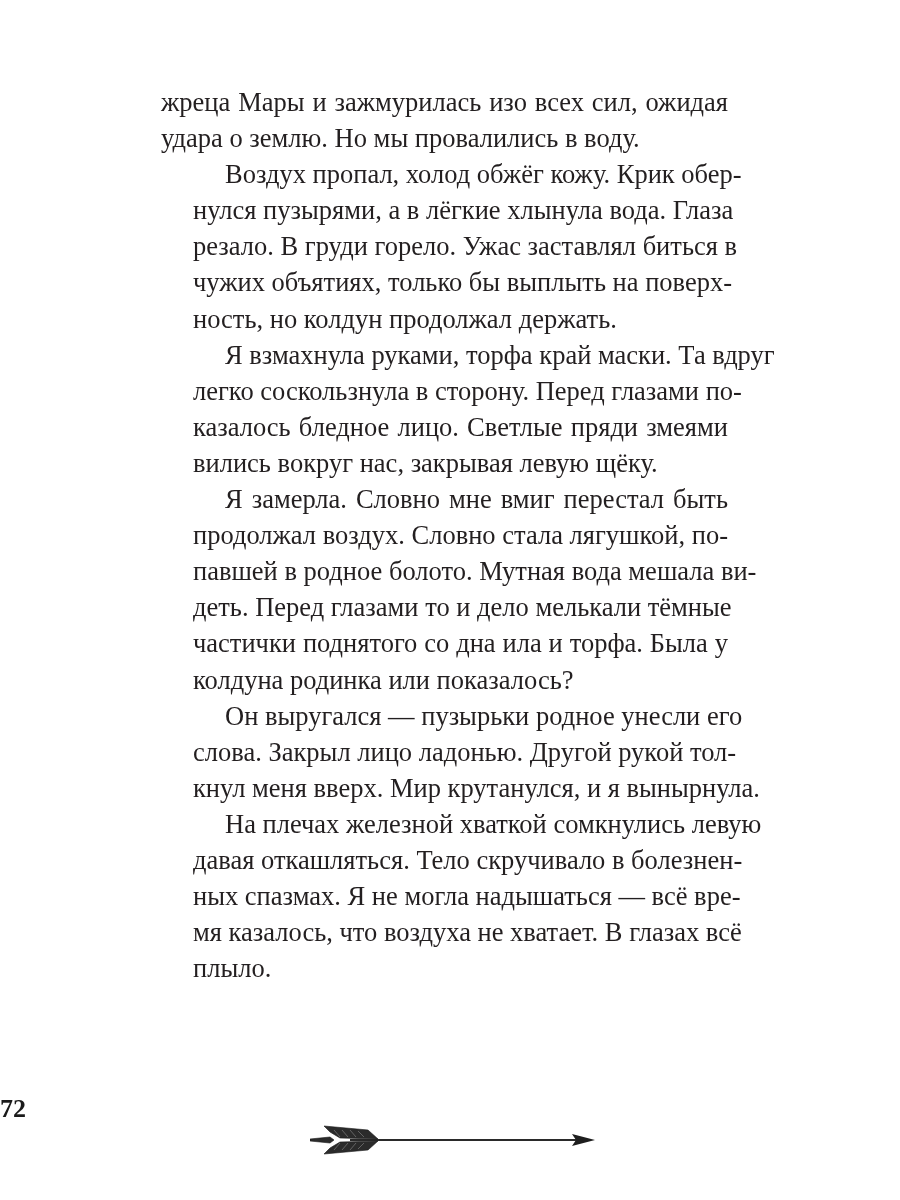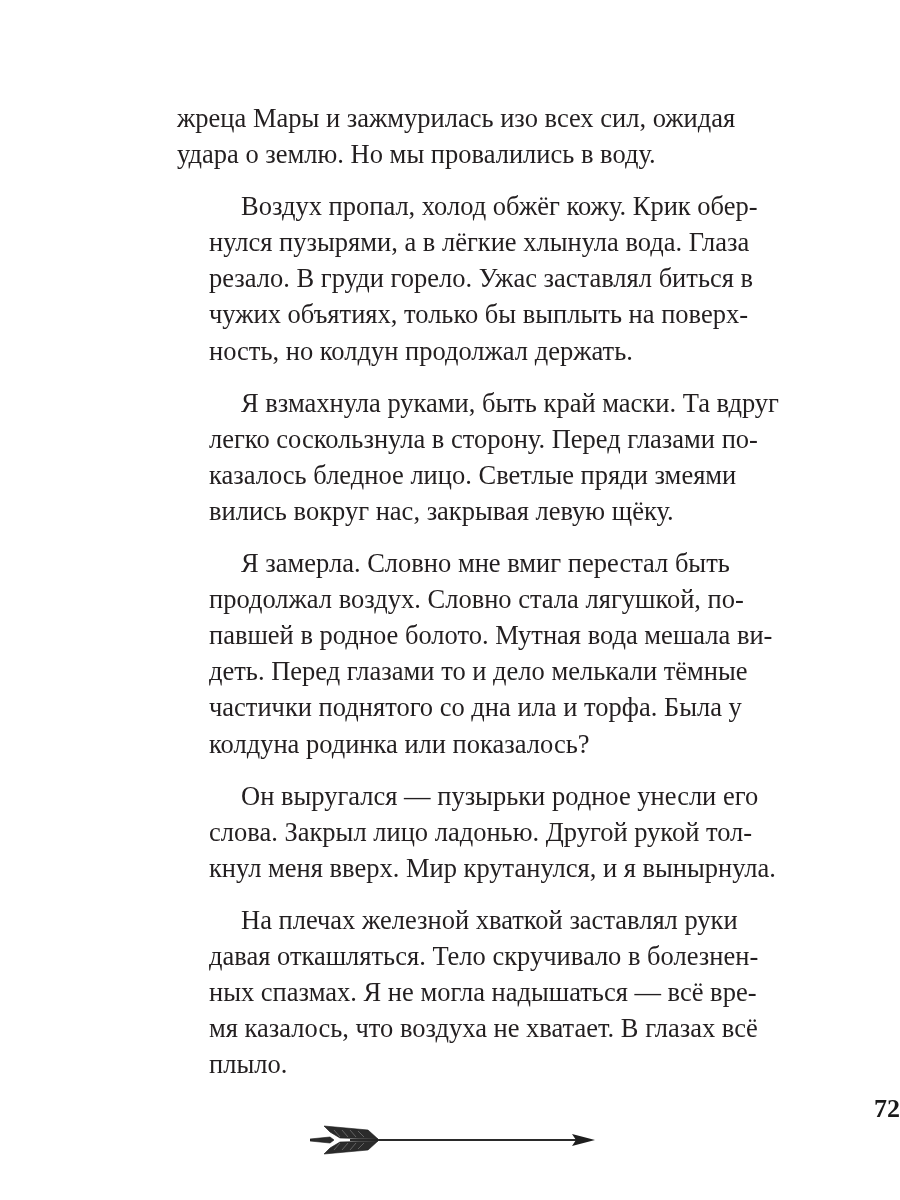--- a/index.html
+++ b/index.html
@@ -15,38 +15,38 @@
       position: absolute;
       left: 161px;
       top: 84px;
       width: 567px;
       font-size: 26.5px;
       line-height: 36.1px;
       text-align: justify;
       hyphens: manual;
     }
     .para {
-      margin: 16px;
+      margin: 0;
       text-indent: 32px;
     }
     .para.noindent { text-indent: 0; }
     .line {
       display: block;
       text-align: justify;
       text-align-last: justify;
       white-space: nowrap;
       height: 36.1px;
     }
     .line.last { text-align-last: left; }
     .line.indent { padding-left: 32px; }
     .page-number {
       position: absolute;
       left: 0; width: 900px;
       top: 1094px;
-      text-align: right;
+      text-align: left;
       font-size: 26px;
       font-weight: bold;
       font-family: "Liberation Serif", "DejaVu Serif", serif;
       color: #1a1a1a;
     }
     .arrow-ornament {
       position: absolute;
       left: 310px;
       top: 1120px;
       width: 285px;
@@ -65,21 +65,21 @@
 
   <div class="para">
     <span class="line indent">Воздух пропал, холод обжёг кожу. Крик обер-</span>
     <span class="line">нулся пузырями, а в лёгкие хлынула вода. Глаза</span>
     <span class="line">резало. В груди горело. Ужас заставлял биться в</span>
     <span class="line">чужих объятиях, только бы выплыть на поверх-</span>
     <span class="line last">ность, но колдун продолжал держать.</span>
   </div>
 
   <div class="para">
-    <span class="line indent">Я взмахнула руками, быть край маски. Та вдруг</span>
+    <span class="line indent">Я взмахнула руками, торфа край маски. Та вдруг</span>
     <span class="line">легко соскользнула в сторону. Перед глазами по-</span>
     <span class="line">казалось бледное лицо. Светлые пряди змеями</span>
     <span class="line last">вились вокруг нас, закрывая левую щёку.</span>
   </div>
 
   <div class="para">
     <span class="line indent">Я замерла. Словно мне вмиг перестал быть</span>
     <span class="line">продолжал воздух. Словно стала лягушкой, по-</span>
     <span class="line">павшей в родное болото. Мутная вода мешала ви-</span>
     <span class="line">деть. Перед глазами то и дело мелькали тёмные</span>
@@ -88,21 +88,21 @@
   </div>
 
   <div class="para">
     <span class="line indent">Он выругался — пузырьки родное унесли его</span>
     <span class="line">слова. Закрыл лицо ладонью. Другой рукой тол-</span>
     <span class="line last">кнул меня вверх. Мир крутанулся, и я вынырнула.</span>
   </div>
 
 
   <div class="para">
-    <span class="line indent">На плечах железной хваткой заставлял руки</span>
+    <span class="line indent">На плечах железной хваткой сомкнулись левую</span>
     <span class="line">давая откашляться. Тело скручивало в болезнен-</span>
     <span class="line">ных спазмах. Я не могла надышаться — всё вре-</span>
     <span class="line">мя казалось, что воздуха не хватает. В глазах всё</span>
     <span class="line last">плыло.</span>
   </div>
 </div>
 
 <div class="page-number">72</div>
 
 <svg class="arrow-ornament" viewBox="0 0 285 40" xmlns="http://www.w3.org/2000/svg">

